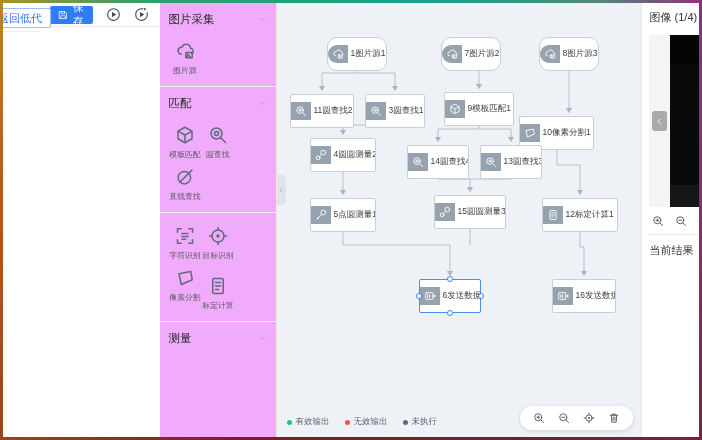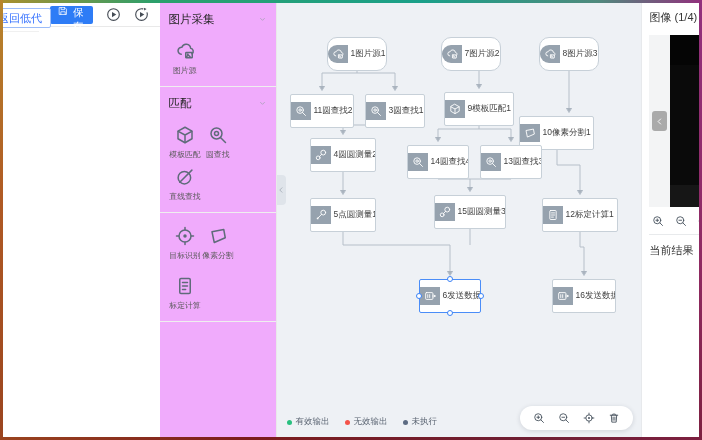--- a/index.html
+++ b/index.html
@@ -11,21 +11,21 @@
 .f-bottom{left:0;bottom:0;width:702px;height:3px;background:linear-gradient(90deg,#9a441f,#7c1d1d 35%,#6f1e33 75%,#7d2040)}
 .f-left{left:0;top:0;width:3px;height:440px;background:linear-gradient(180deg,#b8862c,#b05a24 45%,#9a441f)}
 .f-right{right:0;top:0;width:3px;height:440px;background:linear-gradient(180deg,#92307d,#8f2a62 60%,#7d2040)}
 .app{position:absolute;left:3px;top:3px;right:3px;bottom:3px;display:flex;flex-direction:row;background:#fff;overflow:hidden}
 
 .topbar{height:29px;flex:0 0 29px;border-bottom:1px solid #f0f0f0;display:flex;align-items:center;padding:0 10px;position:relative}
 .menu-btn{width:16px;height:16px;color:#454c55;display:flex;align-items:center;justify-content:center;cursor:pointer}
 .back-btn{position:absolute;right:-12px;top:5px;height:20px;padding:0 8px;border:1px solid #9dbdf9;border-radius:2px;background:#fff;color:#3370ff;font-size:11px;line-height:18px;white-space:nowrap}
 
 .actionbar{height:24px;flex:0 0 24px;border-bottom:1px solid #e9e9e9;display:flex;align-items:center;gap:13px;padding:0 11px}
-.save-btn{height:18px;background:#2e7cf6;color:#fff;border:none;border-radius:2px;font-size:10.5px;display:flex;align-items:flex-start;gap:4px;padding:0 8px}
+.save-btn{height:18px;background:#2e7cf6;color:#fff;border:none;border-radius:2px;font-size:10.5px;display:flex;align-items:center;gap:4px;padding:0 8px}
 .round-btn{width:16px;height:16px;color:#454c55;display:flex;align-items:center;justify-content:center;background:none;border:none}
 
 .bodyrow{flex:1;display:flex;min-height:0}
 
 .sidebar{width:117px;flex:0 0 117px;border-right:1px solid #e9e9e9;background:#f0abfc;overflow:hidden}
 .ssec{border-bottom:1px solid #efefef;padding:7px 9px 9px}
 .ssec:last-child{border-bottom:none}
 .shead{display:flex;align-items:center;justify-content:space-between;font-size:11.5px;color:#262626;padding:2px 0 8px}
 .shead .chev{color:#9aa0a8}
 .sgrid{display:flex;flex-wrap:wrap}
@@ -262,40 +262,52 @@
                 </svg>
               <span class="slabel">直线查找</span>
             </div>
           </div>
         </div>
 
         <div class="ssec">
           <div class="sgrid">
             <div class="sitem">
               <svg class="i sic">
+                  <use href="#sy-ocr"></use>
+                </svg>
+              <span class="slabel">字符识别</span>
+            </div>
+            <div class="sitem">
+              <svg class="i sic">
                   <use href="#sy-target"></use>
                 </svg>
               <span class="slabel">目标识别</span>
             </div>
             <div class="sitem">
               <svg class="i sic">
                   <use href="#sy-polygon"></use>
                 </svg>
               <span class="slabel">像素分割</span>
             </div>
             <div class="sitem" style="margin-top:8px">
               <svg class="i sic">
                   <use href="#sy-doc"></use>
                 </svg>
               <span class="slabel">标定计算</span>
             </div>
           </div>
         </div>
 
         <div class="ssec">
+          <div class="shead">
+            <span>测量</span>
+            <svg class="i chev" style="width:9px;height:9px">
+                <use href="#sy-chevdown"></use>
+              </svg>
+          </div>
           <div class="sgrid">
             <div class="sitem">
               
               
             </div>
             <div class="sitem">
               
               
             </div>
 

